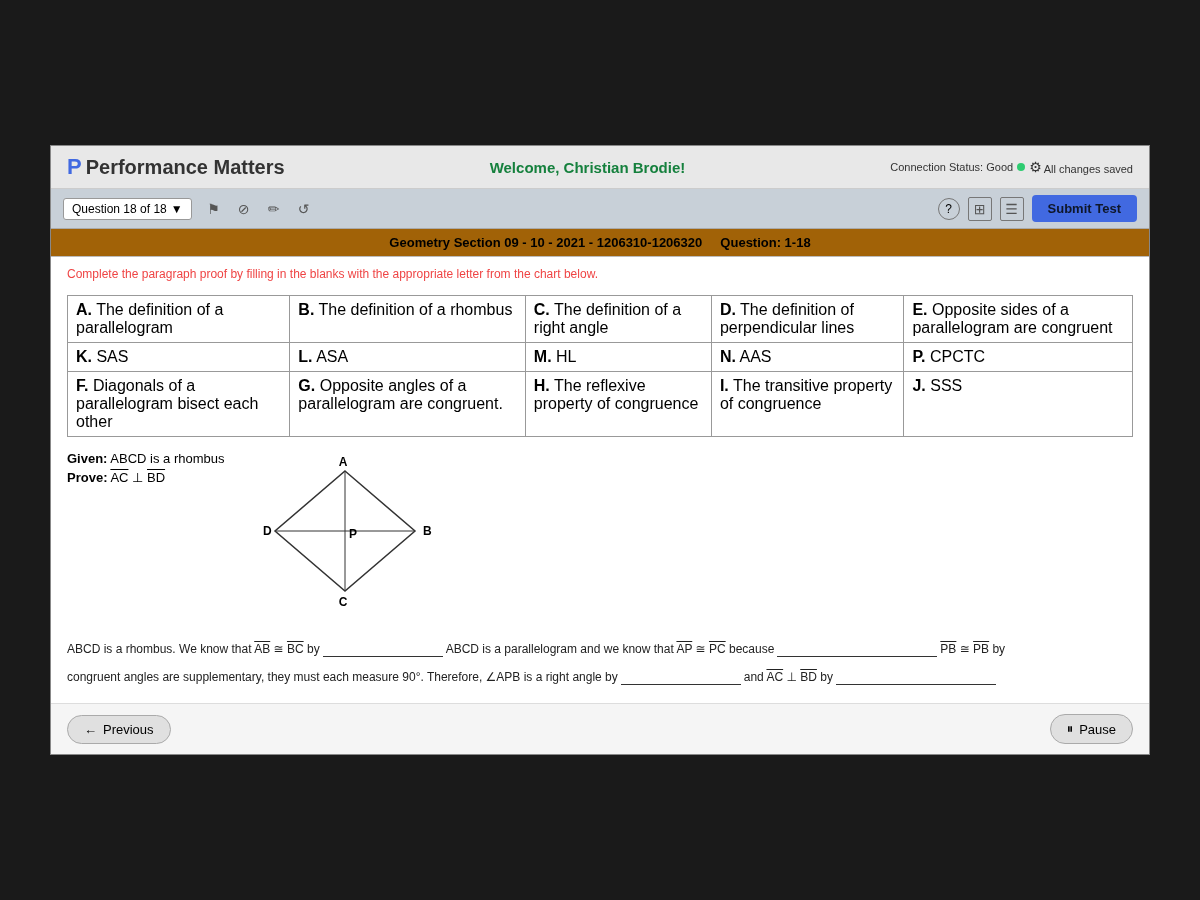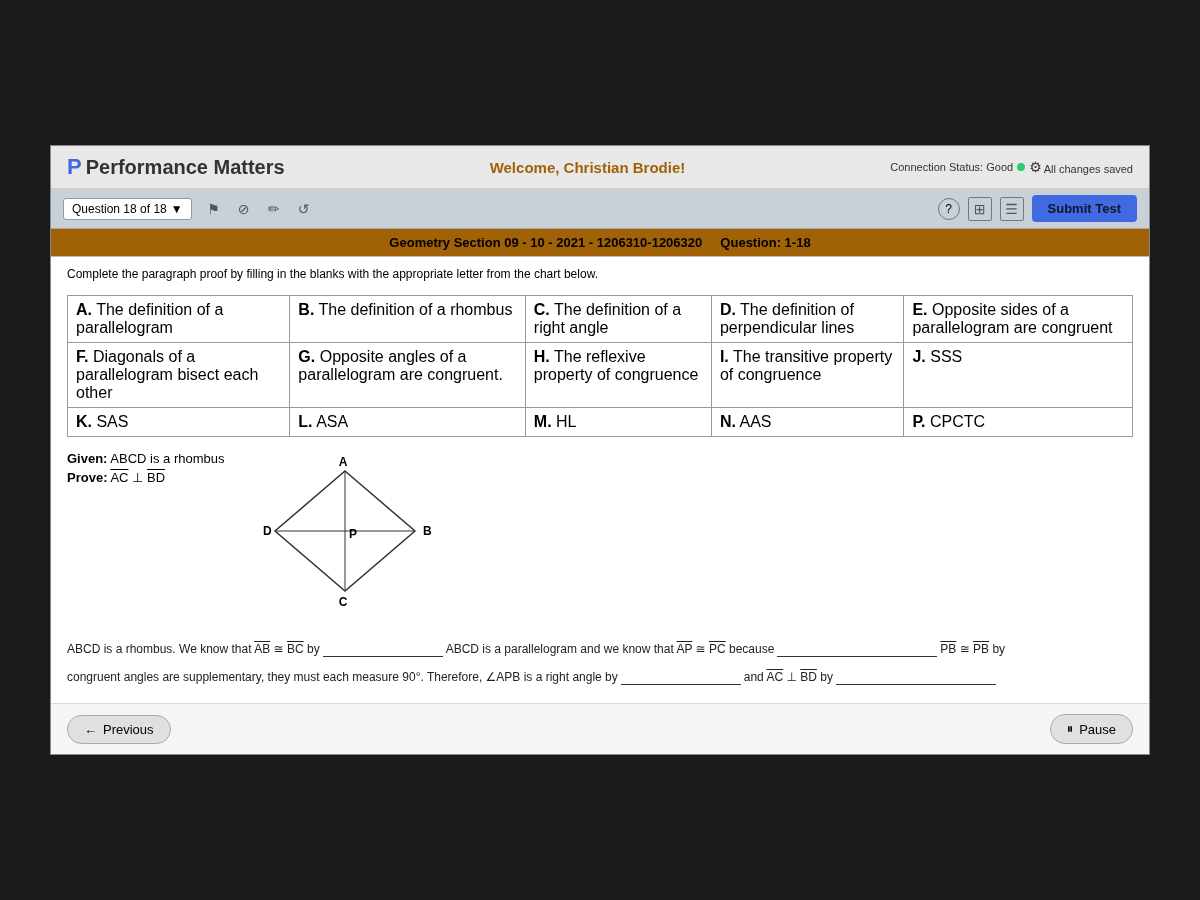--- a/index.html
+++ b/index.html
@@ -4,41 +4,41 @@
   <style>
     * { box-sizing: border-box; margin: 0; padding: 0; }
     body { background: #1a1a1a; font-family: Arial, sans-serif; font-size: 13px; display: flex; justify-content: center; align-items: center; min-height: 100vh; }
     .app-window { width: 1100px; background: #fff; border: 1px solid #888; }
     
     
     .top-bar { background: #e8e8e8; border-bottom: 1px solid #ccc; display: flex; align-items: center; padding: 8px 16px; justify-content: space-between; }
     .top-bar-left { display: flex; align-items: center; gap: 8px; }
     .logo { font-size: 20px; font-weight: bold; color: #333; display: flex; align-items: center; gap: 4px; }
     .logo-p { color: #4169e1; font-size: 22px; font-weight: bold; }
-    .welcome-text { font-size: 15px; font-weight: bold; color: #a16207; }
+    .welcome-text { font-size: 15px; font-weight: bold; color: #15803d; }
     .top-bar-right { display: flex; flex-direction: row; align-items: flex-end; font-size: 11px; color: #333; gap: 2px; }
     .connection-status { display: flex; align-items: center; gap: 4px; }
     .green-dot { width: 8px; height: 8px; background: #2ecc71; border-radius: 50%; display: inline-block; }
     
     
     .toolbar { background: #c8d0d8; border-bottom: 1px solid #aaa; display: flex; align-items: center; padding: 6px 12px; gap: 8px; justify-content: space-between; }
     .toolbar-left { display: flex; align-items: center; gap: 10px; }
     .question-selector { background: #fff; border: 1px solid #999; border-radius: 3px; padding: 3px 8px; font-size: 12px; cursor: pointer; display: flex; align-items: center; gap: 4px; }
     .toolbar-icons { display: flex; gap: 6px; align-items: center; }
     .toolbar-icon { width: 24px; height: 24px; display: flex; align-items: center; justify-content: center; cursor: pointer; color: #555; font-size: 14px; }
     .submit-btn { background: #4169e1; color: #0f172a; border: none; border-radius: 4px; padding: 6px 16px; font-size: 13px; cursor: pointer; font-weight: bold; }
     .toolbar-right { display: flex; align-items: center; gap: 8px; }
     .toolbar-help { width: 22px; height: 22px; border: 1px solid #777; border-radius: 50%; display: flex; align-items: center; justify-content: center; font-size: 12px; cursor: pointer; }
     
     
     .section-header { background: #a16207; text-align: center; padding: 6px; font-size: 13px; font-weight: bold; border-bottom: 1px solid #bbb; }
     
     
     .content { padding: 10px 16px; background: #fff; }
-    .instructions { font-size: 12px; color: #000000; margin-bottom: 14px; }
+    .instructions { font-size: 12px; color: #ef4444; margin-bottom: 14px; }
     
     
     .ref-table { width: 100%; border-collapse: collapse; margin-bottom: 14px; font-size: 16px; }
     .ref-table td { border: 1px solid #999; padding: 5px 8px; vertical-align: top; }
     .ref-table .key { font-weight: bold; }
     
     
     .diagram-area { display: flex; justify-content: center; margin-bottom: 14px; }
     
     
@@ -112,32 +112,32 @@
     <table class="ref-table">
       <tbody>
           <tr>
         <td><span class="key">A.</span> The definition of a parallelogram</td>
         <td><span class="key">B.</span> The definition of a rhombus</td>
         <td><span class="key">C.</span> The definition of a right angle</td>
         <td><span class="key">D.</span> The definition of perpendicular lines</td>
         <td><span class="key">E.</span> Opposite sides of a parallelogram are congruent</td>
       </tr>
       <tr>
+        <td><span class="key">K.</span> SAS</td>
+        <td><span class="key">L.</span> ASA</td>
+        <td><span class="key">M.</span> HL</td>
+        <td><span class="key">N.</span> AAS</td>
+        <td><span class="key">P.</span> CPCTC</td>
+      </tr>
+      <tr>
         <td><span class="key">F.</span> Diagonals of a parallelogram bisect each other</td>
         <td><span class="key">G.</span> Opposite angles of a parallelogram are congruent.</td>
         <td><span class="key">H.</span> The reflexive property of congruence</td>
         <td><span class="key">I.</span> The transitive property of congruence</td>
         <td><span class="key">J.</span> SSS</td>
-      </tr>
-      <tr>
-        <td><span class="key">K.</span> SAS</td>
-        <td><span class="key">L.</span> ASA</td>
-        <td><span class="key">M.</span> HL</td>
-        <td><span class="key">N.</span> AAS</td>
-        <td><span class="key">P.</span> CPCTC</td>
       </tr>
     </tbody>
       </table>
 
     <div style="display:flex; gap: 20px; align-items: flex-start; margin-bottom: 12px;">
       <div style="flex: 0 0 auto;">
         <div style="margin-bottom: 4px; font-size:13px;">
           <strong>Given:</strong> ABCD is a rhombus
         </div>
         <div style="font-size:13px;">

